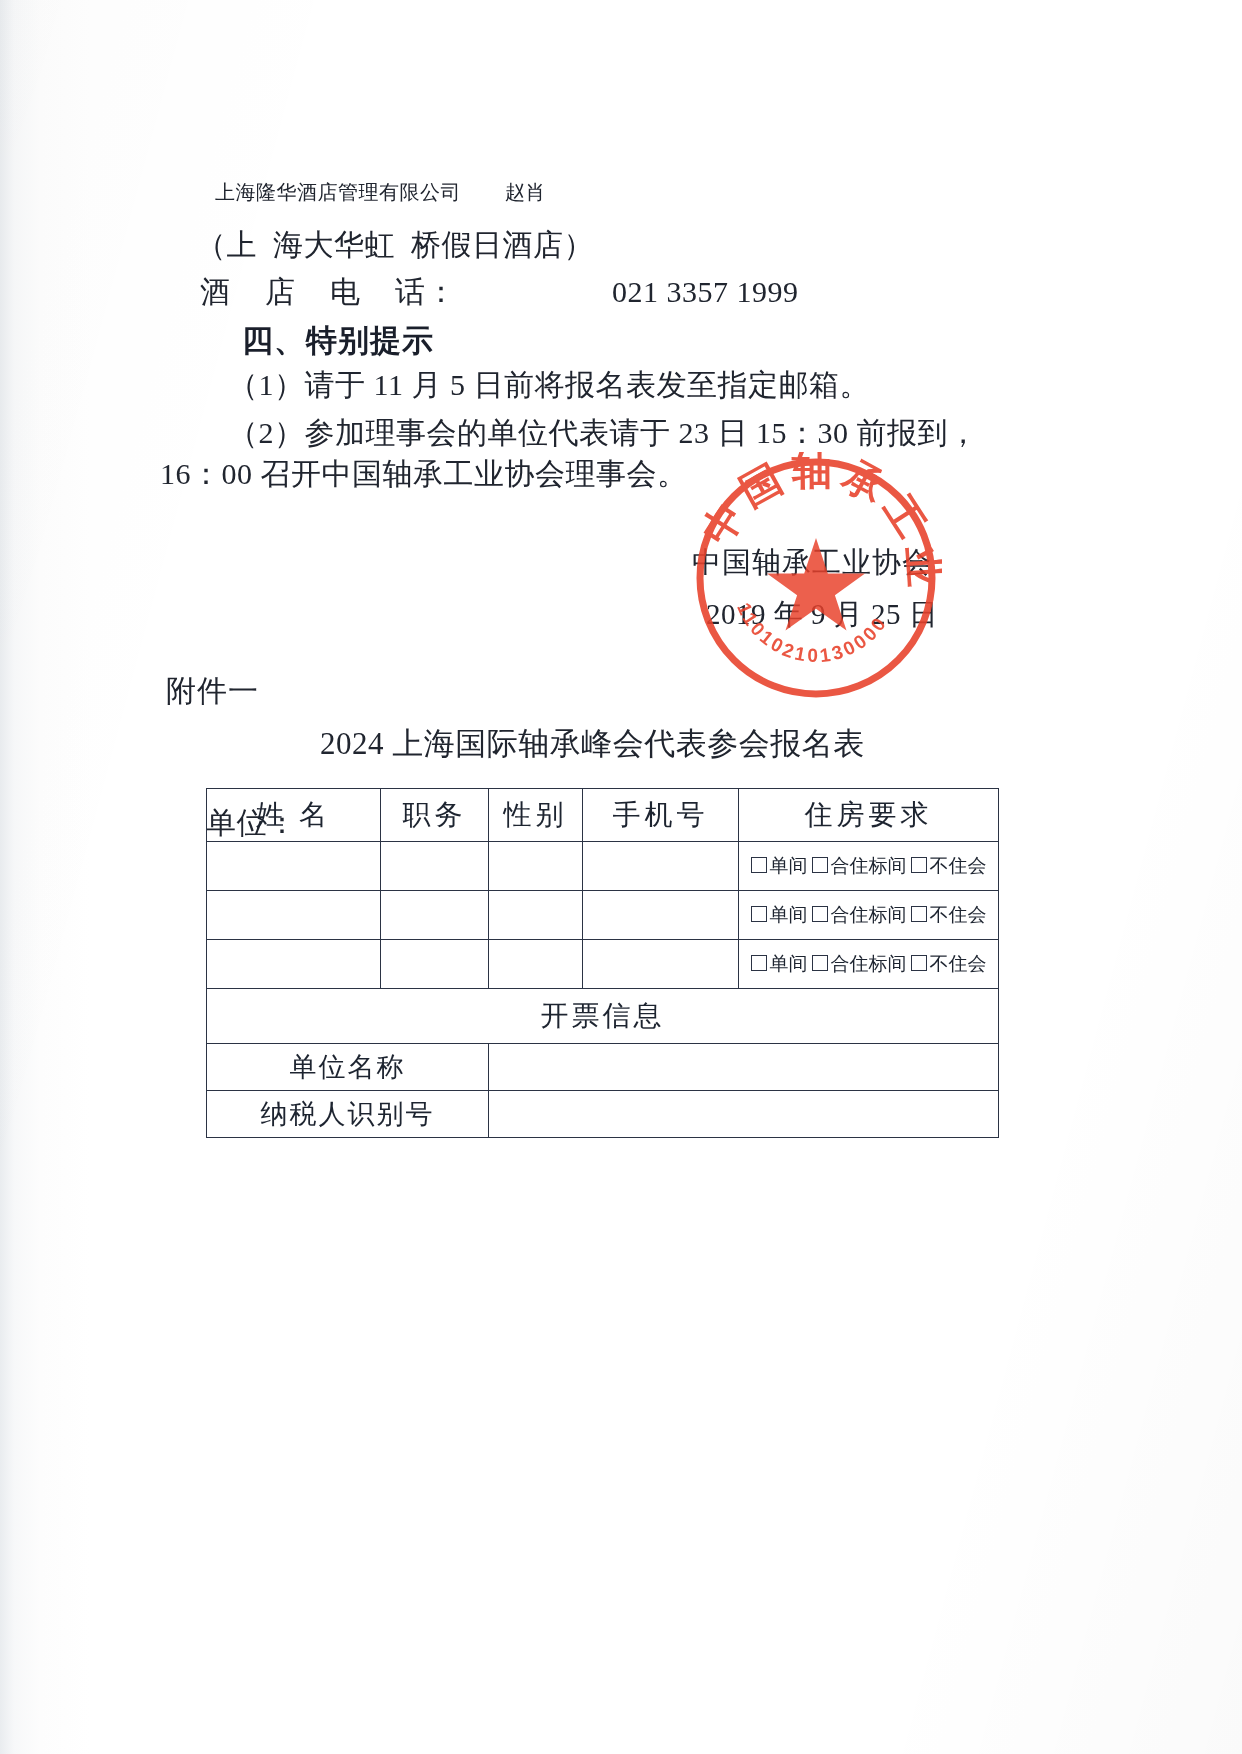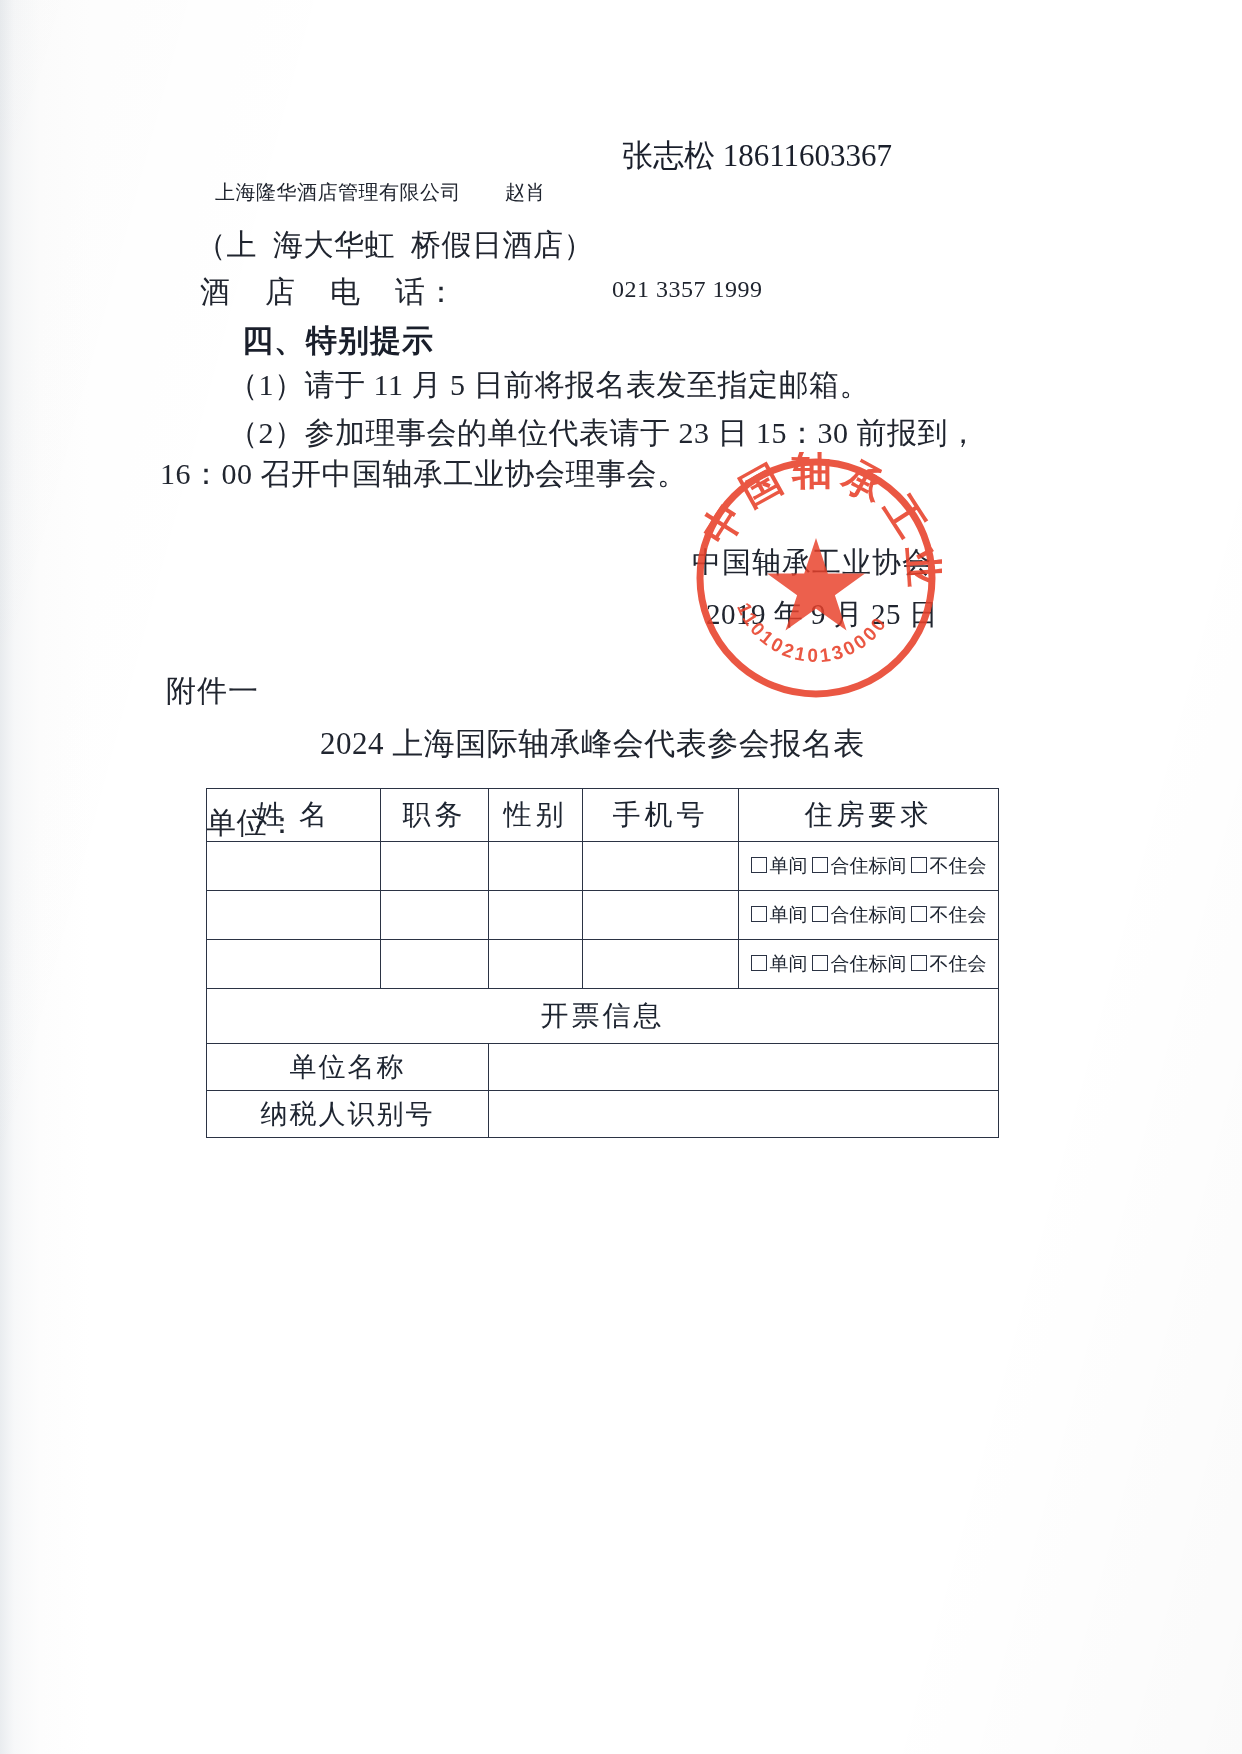--- a/index.html
+++ b/index.html
@@ -85,29 +85,28 @@
   }
   .cbx:first-child{margin-left:0;}
 </style>
 </head>
 <body>
 
 <div class="page"></div>
 
 <div class="sheet">
 
-  <div class="abs contact-name" style="left:622px;top:135px;font-size:31px;">张志松 18611603367</div>
 
   <div class="abs line" style="left:198px;top:182px;font-size:20px;margin-left:17px;">上海隆华酒店管理有限公司        赵肖</div>
 
   <div class="abs line" style="left:196px;top:230px;font-size:30px;">（上  海大华虹  桥假日酒店）</div>
 
   <div class="abs line" style="left:200px;top:277px;font-size:30px;letter-spacing:1px;">酒    店    电    话：</div>
 
-  <div class="abs line" style="left:612px;top:277px;font-size:24px;text-align:right;">021 3357 1999</div>
+  <div class="abs line" style="left:612px;top:277px;font-size:30px;text-align:right;">021 3357 1999</div>
 
   <div class="abs bold-head" style="left:242px;top:320px;">四、特别提示</div>
 
   <div class="abs line" style="left:228px;top:370px;font-size:30px;">（1）请于 11 月 5 日前将报名表发至指定邮箱。</div>
 
   <div class="abs line" style="left:228px;top:418px;font-size:30px;">（2）参加理事会的单位代表请于 23 日 15：30 前报到，</div>
 
   <div class="abs line" style="left:160px;top:459px;font-size:30px;">16：00 召开中国轴承工业协会理事会。</div>
 
   <div class="abs line" style="left:692px;top:548px;font-size:29px;letter-spacing:1px;">中国轴承工业协会</div>

